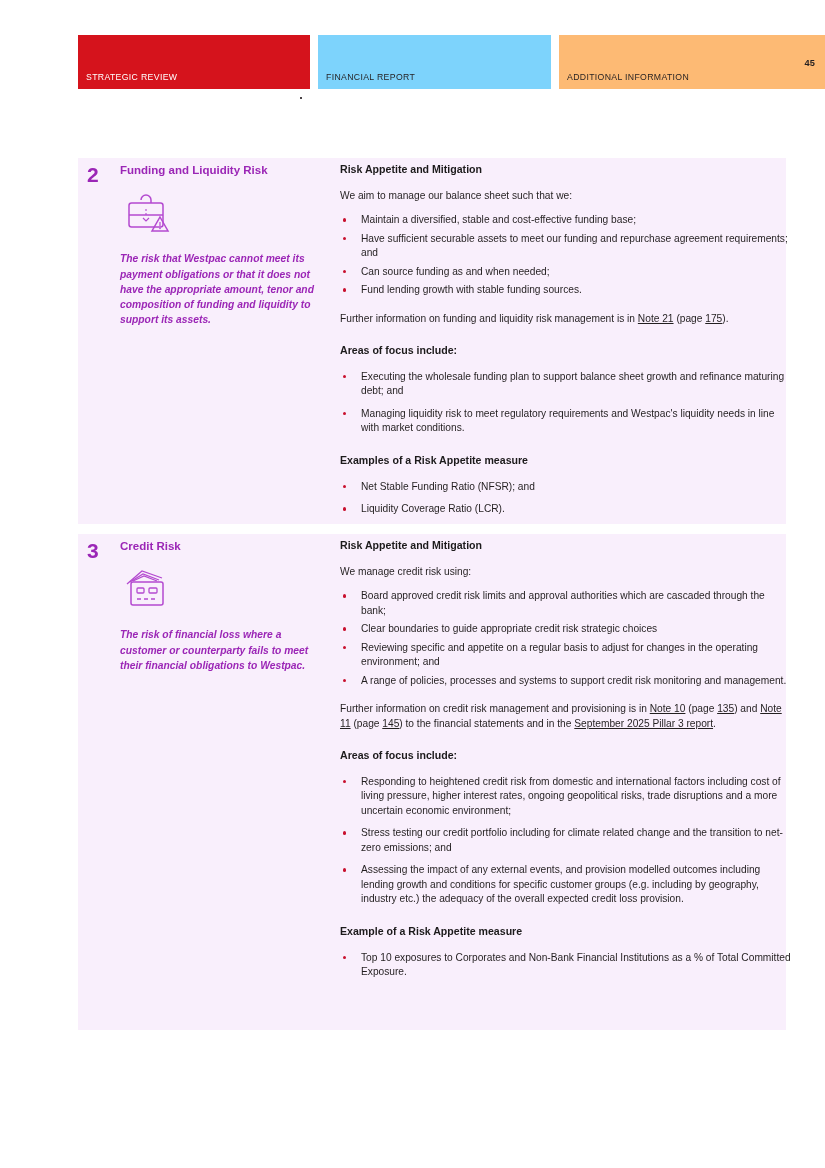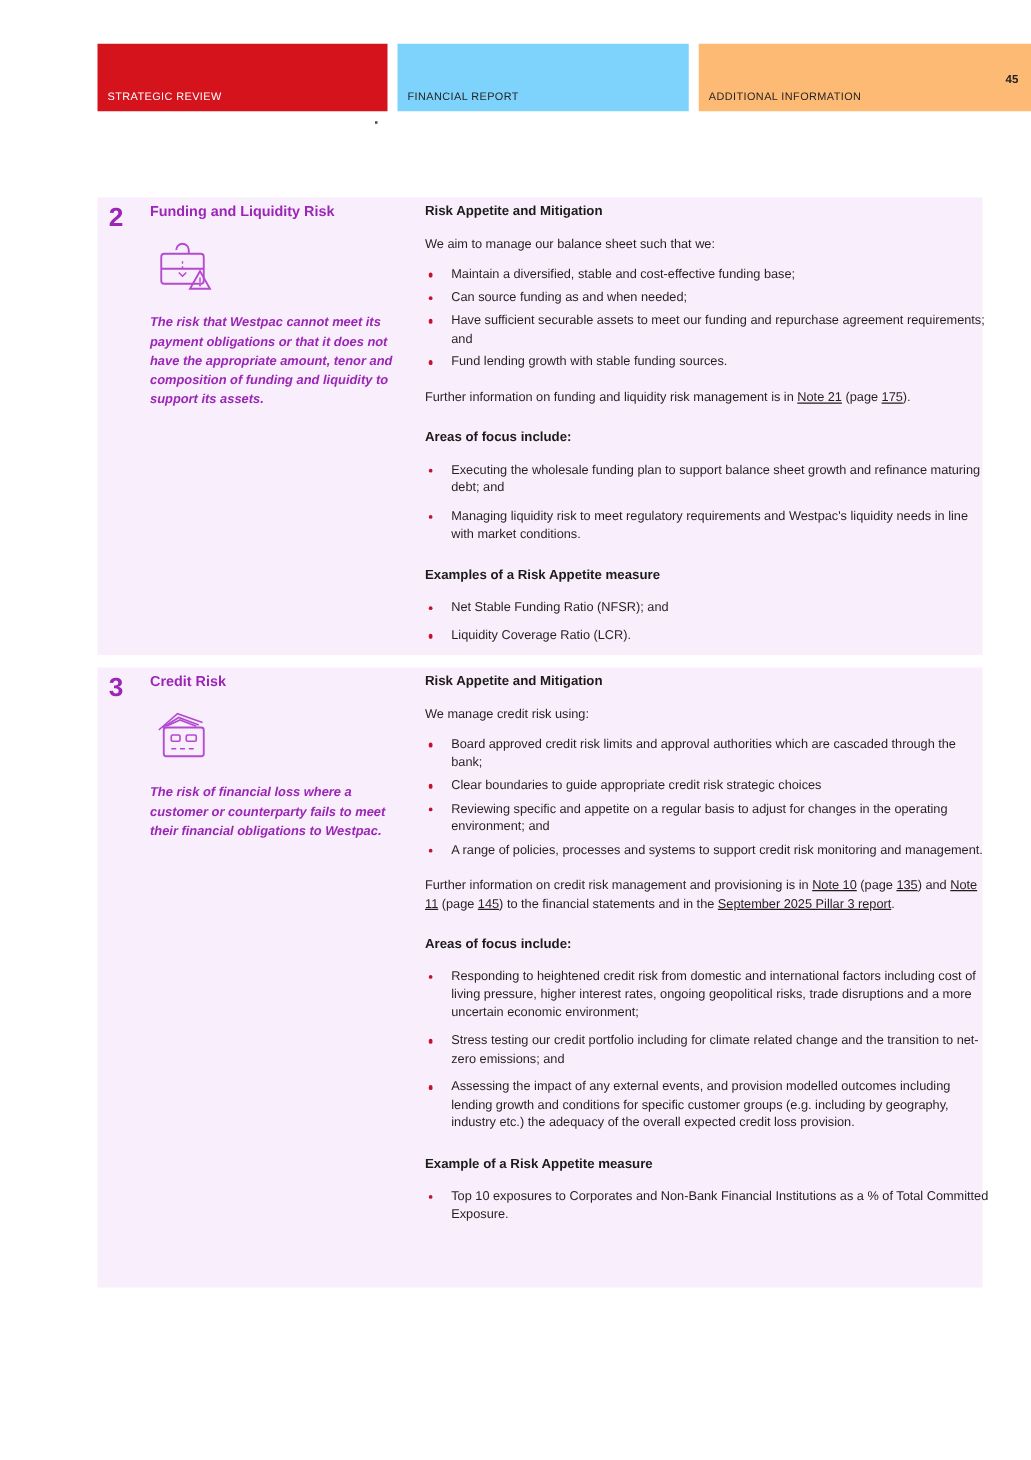--- a/index.html
+++ b/index.html
@@ -227,22 +227,22 @@
 
     <p class="panel-desc">The risk that Westpac cannot meet its payment obligations or that it does not have the appropriate amount, tenor and composition of funding and liquidity to support its assets.</p>
   </div>
 
   <div class="panel-right">
     <h4 class="sec-head">Risk Appetite and Mitigation</h4>
     <p class="body-para">We aim to manage our balance sheet such that we:</p>
 
     <ul class="bullets">
       <li>Maintain a diversified, stable and cost-effective funding base;</li>
+      <li>Have sufficient securable assets to meet our funding and repurchase agreement requirements; and</li>
       <li>Can source funding as and when needed;</li>
-      <li>Have sufficient securable assets to meet our funding and repurchase agreement requirements; and</li>
       <li>Fund lending growth with stable funding sources.</li>
     </ul>
 
     <p class="ref-para"><span>Further information on funding and liquidity risk management is in </span><span class="doclink">Note 21</span><span> (page </span><span class="doclink">175</span><span>).</span></p>
 
     <h4 class="sec-head spaced">Areas of focus include:</h4>
     <ul class="bullets gap">
       <li>Executing the wholesale funding plan to support balance sheet growth and refinance maturing debt; and</li>
       <li>Managing liquidity risk to meet regulatory requirements and Westpac's liquidity needs in line with market conditions.</li>
     </ul>

